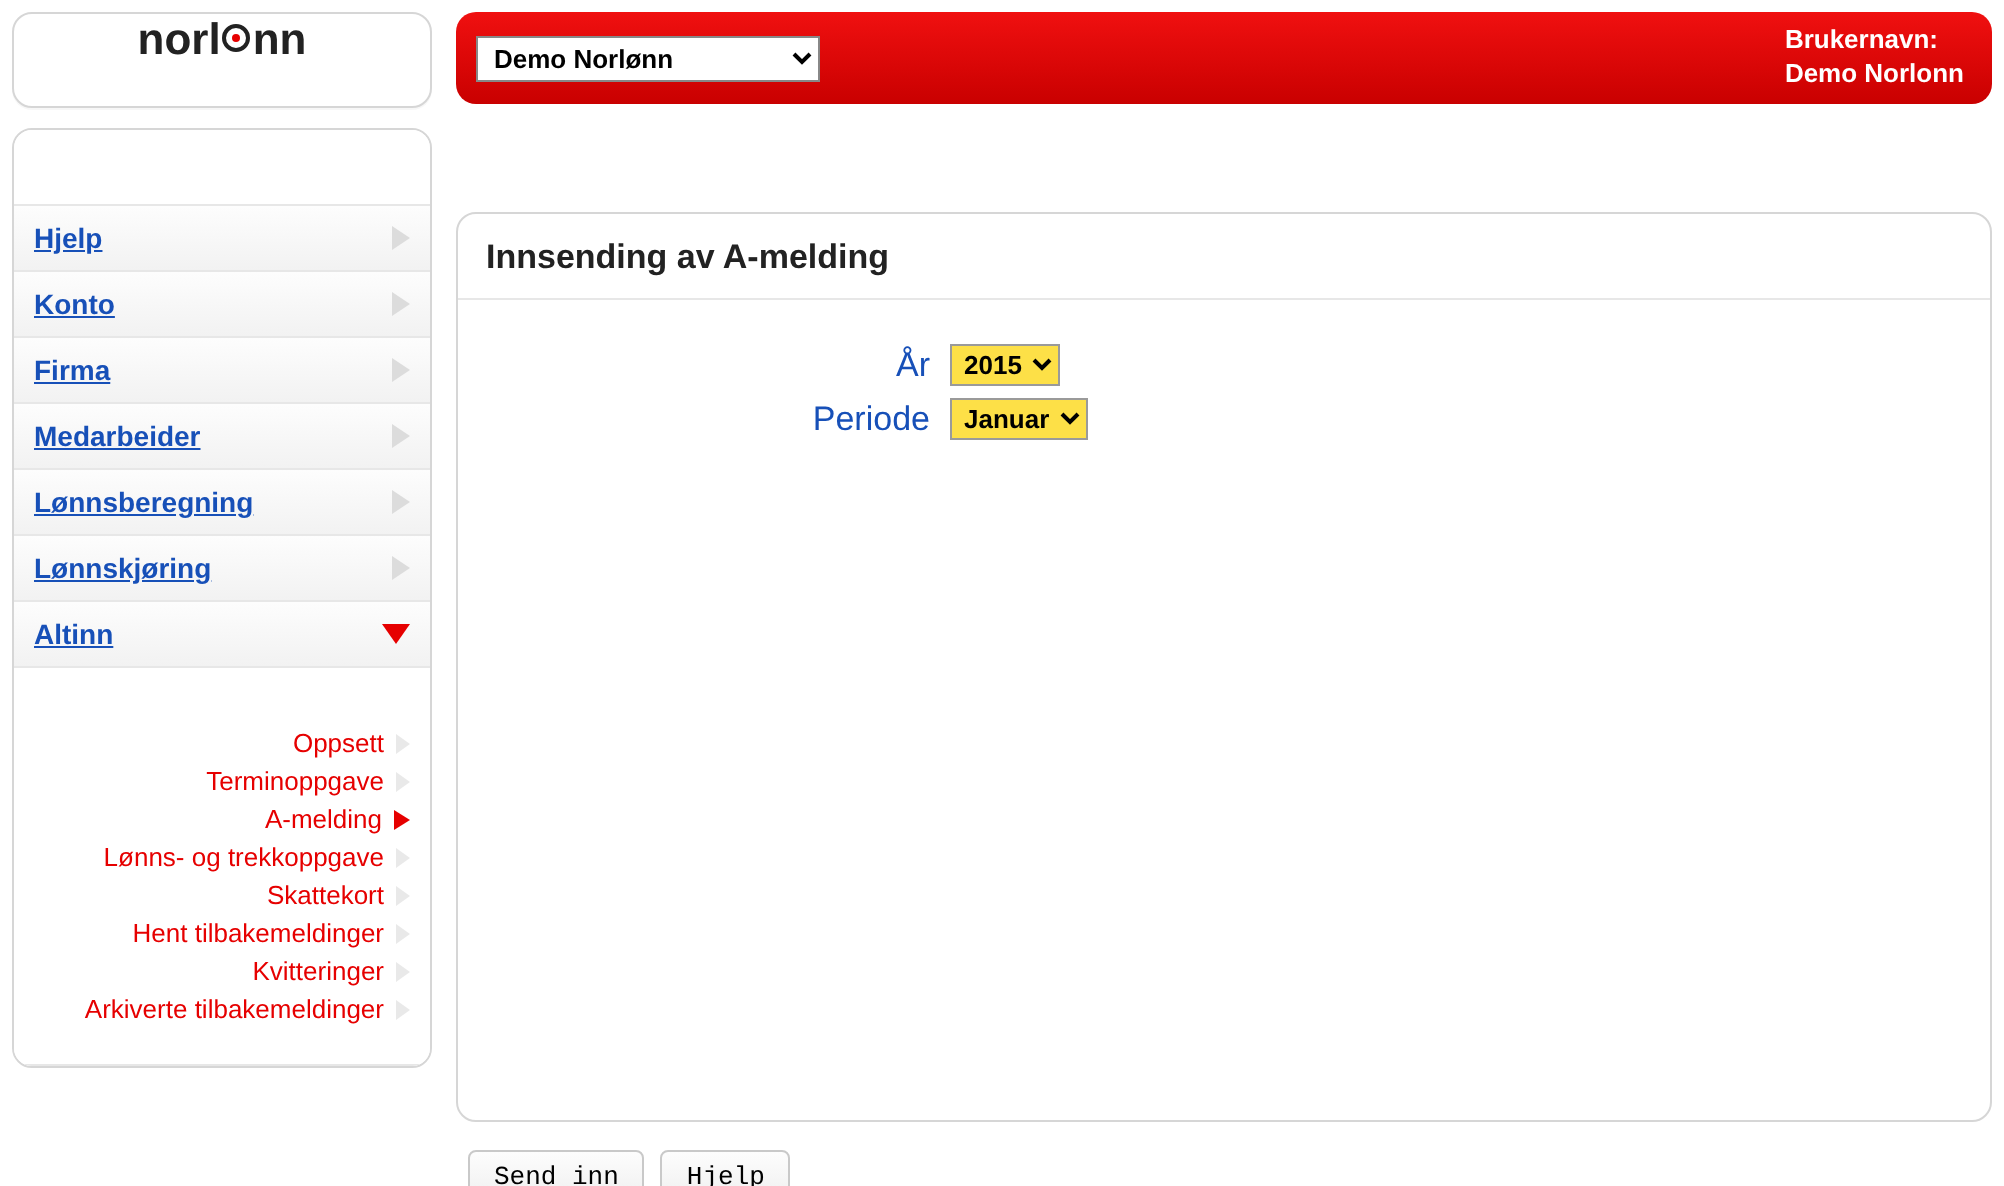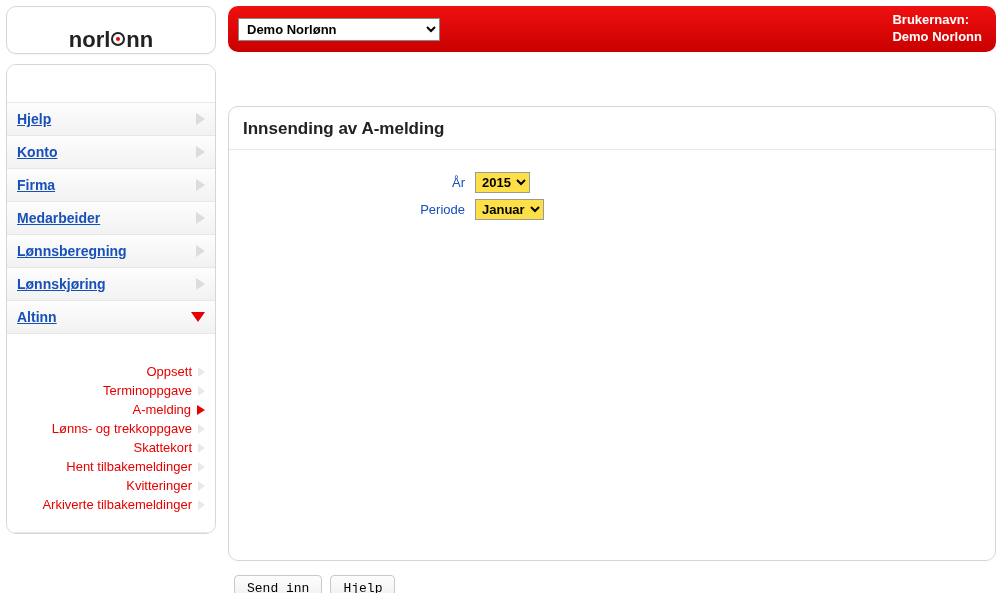--- a/index.html
+++ b/index.html
@@ -19,21 +19,21 @@
     display: flex;
     flex-direction: column;
     gap: 10px;
   }
   .logo-box {
     background: #fff;
     border: 1px solid #d6d6d6;
     border-radius: 10px;
     height: 48px;
     display: flex;
-    align-items: flex-end;
+    align-items: flex-start;
     justify-content: center;
     box-shadow: 0 1px 0 rgba(0,0,0,0.03);
   }
   .logo-text {
     font-size: 22px;
     font-weight: bold;
     color: #222;
     letter-spacing: 0;
     font-family: "Trebuchet MS", sans-serif;
     display: flex;
@@ -132,21 +132,21 @@
     display: flex;
     align-items: center;
     justify-content: space-between;
     min-height: 46px;
   }
   .topbar select {
     font-family: inherit;
     font-size: 13px;
     font-weight: bold;
     padding: 2px 4px;
-    width: 202px;
+    width: 172px;
     border: 1px solid #888;
     background: #fff;
   }
   .userblock {
     color: #fff;
     font-weight: bold;
     font-size: 13px;
     line-height: 1.3;
     margin-left: 28px;
   }
@@ -175,21 +175,21 @@
   .form-row {
     display: flex;
     align-items: center;
     gap: 10px;
     margin-bottom: 6px;
   }
   .form-label {
     width: 222px;
     text-align: right;
     color: #1750b8;
-    font-size: 13px;
+    font-size: 17px;
   }
   .form-row select {
     font-family: inherit;
     font-size: 13px;
     font-weight: bold;
     padding: 1px 2px;
     border: 1px solid #9a9a9a;
     background: #fde047;
   }
   .bottom-bar {

